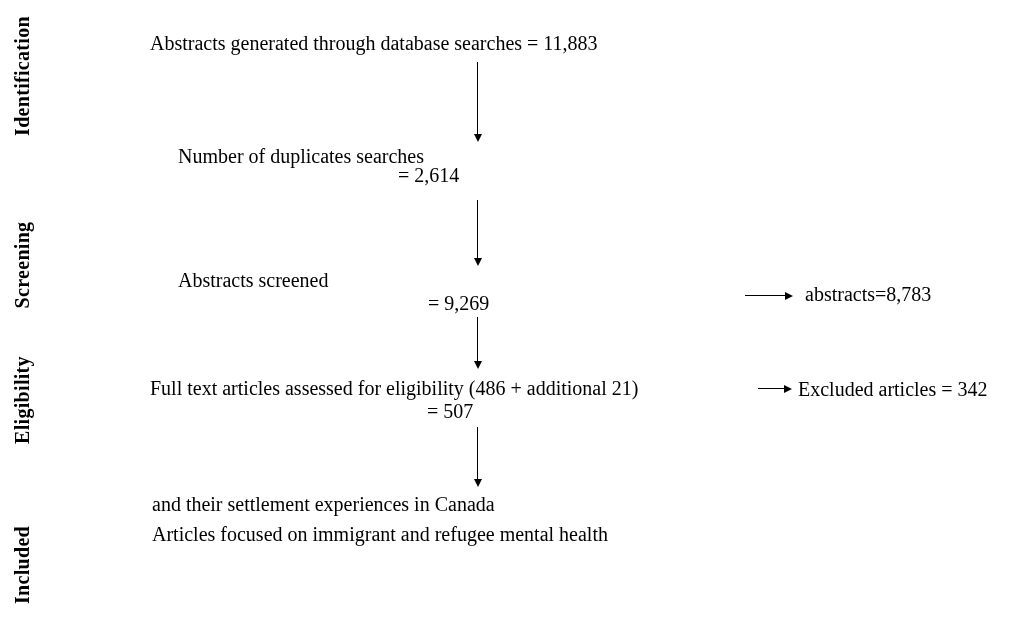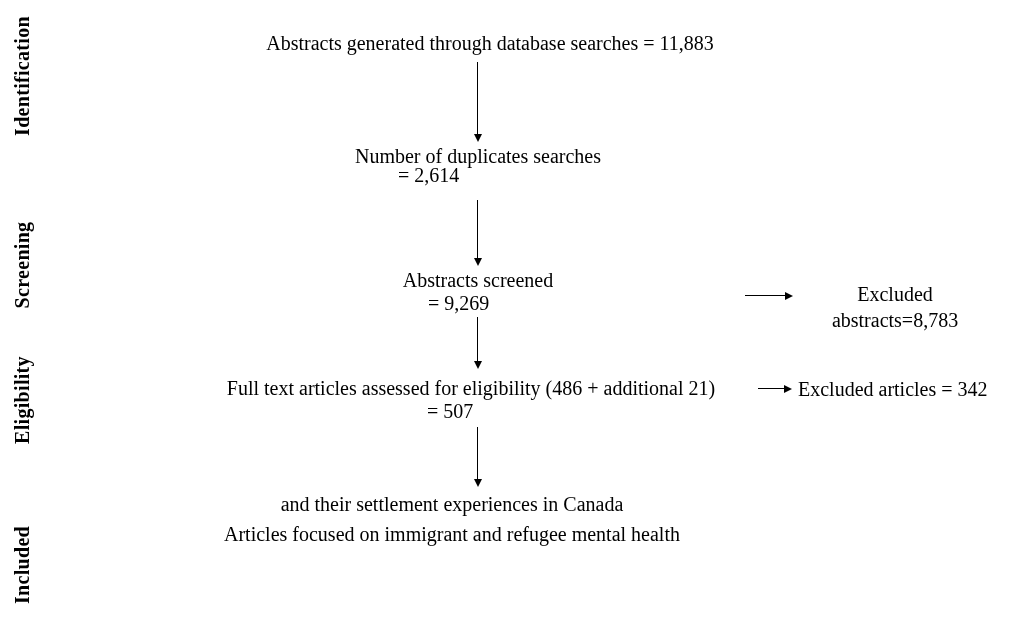--- a/index.html
+++ b/index.html
@@ -8,21 +8,21 @@
     width:1024px;height:628px;position:relative;overflow:hidden;
     background:#ffffff;color:#000000;
     font-family:"Liberation Serif","DejaVu Serif",serif;
   }
   .stage-label{
     position:absolute;width:160px;height:26px;line-height:26px;
     text-align:center;font-weight:bold;font-size:20px;
     transform:rotate(-90deg);letter-spacing:0.3px;
   }
   .txt{position:absolute;font-size:20px;line-height:1.3;white-space:nowrap;}
-  .center{text-align:center;white-space:normal;}
+  .center{white-space:normal;}
   .flow-line{line-height:30px;}
   .v-arrow{position:absolute;width:0;border-left:1.5px solid #000;}
   .v-arrow::after{
     content:"";position:absolute;left:-4.25px;bottom:-8px;width:0;height:0;
     border-left:4px solid transparent;border-right:4px solid transparent;
     border-top:8px solid #000;
   }
   .h-arrow{position:absolute;height:0;border-top:1.5px solid #000;}
   .h-arrow::after{
     content:"";position:absolute;top:-4.25px;right:-8px;width:0;height:0;
@@ -45,21 +45,20 @@
 <div class="txt center" style="left:178px;top:143px;width:600px;">Number of duplicates searches</div>
 <div class="txt" style="left:398px;top:162px;">= 2,614</div>
 
 <div class="v-arrow" style="left:477px;top:200px;height:58px;"></div>
 
 <div class="txt center" style="left:178px;top:267px;width:600px;">Abstracts screened</div>
 <div class="txt" style="left:428px;top:290px;text-align:center;">= 9,269</div>
 
 <div class="h-arrow" style="left:745px;top:295px;width:40px;"></div>
 <div class="txt center" style="left:805px;top:281px;width:180px;">
-  <div>Excluded</div>
   <div>abstracts=8,783</div>
 </div>
 
 <div class="v-arrow" style="left:477px;top:317px;height:44px;"></div>
 
 <div class="txt center" style="left:150px;top:375px;width:642px;">Full text articles assessed for eligibility (486 + additional 21)</div>
 <div class="txt" style="left:427px;top:398px;">= 507</div>
 
 <div class="h-arrow" style="left:758px;top:388px;width:26px;"></div>
 <div class="txt" style="left:798px;top:376px;text-align:center;">Excluded articles = 342</div>

